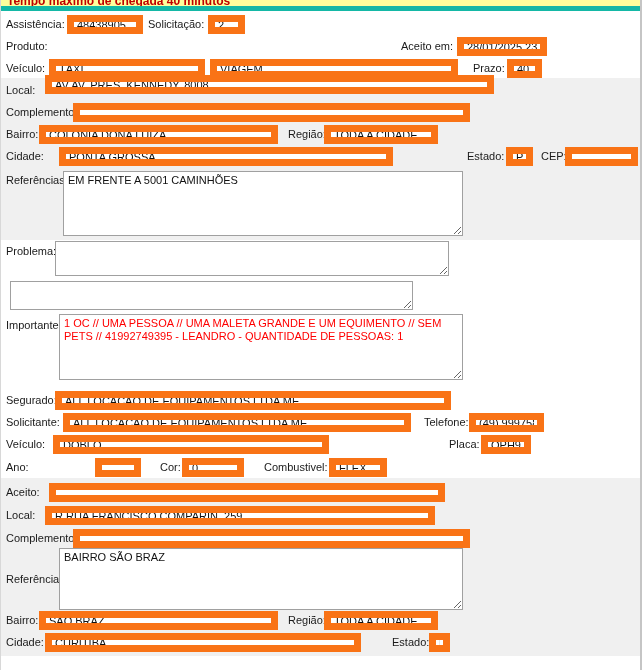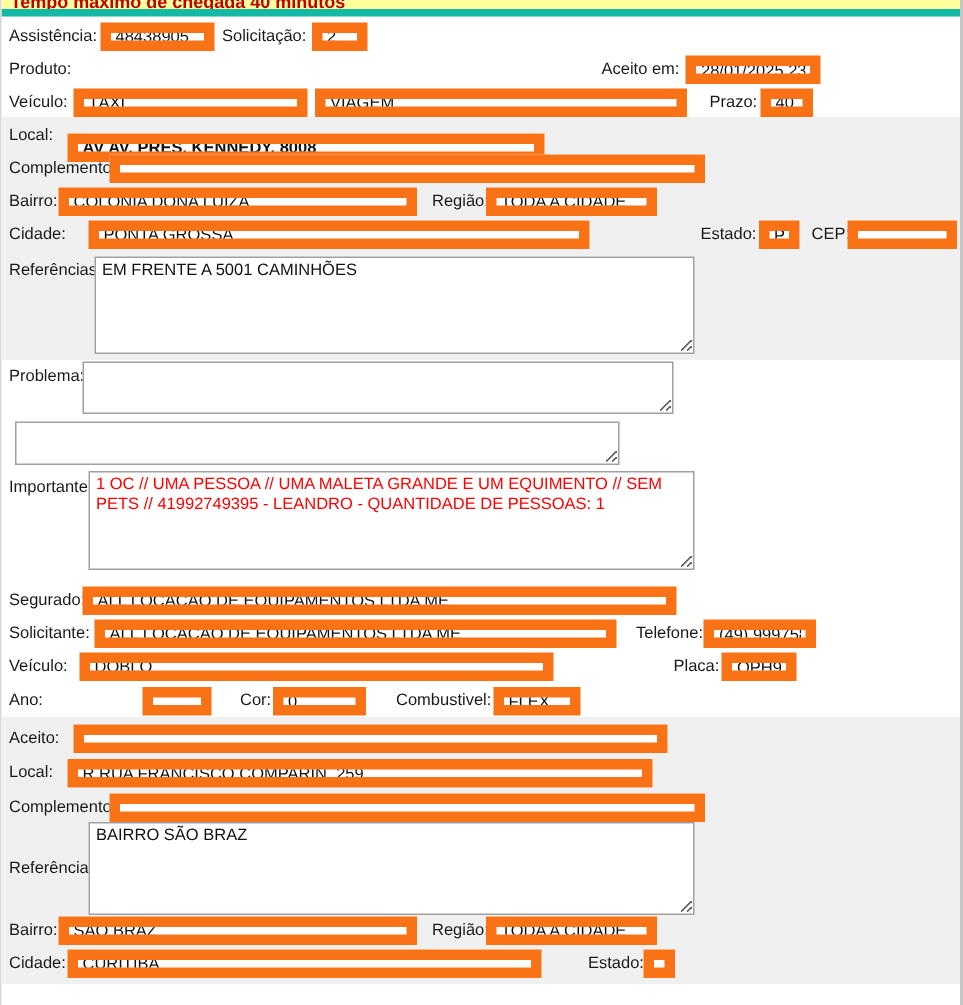--- a/index.html
+++ b/index.html
@@ -63,21 +63,21 @@
   <label class="lb" style="left:400px;top:37px">Aceito em:</label>
   <input class="fi" style="left: 456px; top: 37px; width: 90px;" value="28/01/2025 23:03">
 
   <label class="lb" style="left:5px;top:59px">Veículo:</label>
   <input class="fi" style="left: 48px; top: 59px; width: 156px;" value="TÁXI">
   <input class="fi" style="left: 209px; top: 59px; width: 248px;" value="VIAGEM">
   <label class="lb" style="left:472px;top:59px">Prazo:</label>
   <input class="fi" style="left: 506px; top: 59px; width: 35px;" value="40">
 
   <label class="lb" style="left:5px;top:81px">Local:</label>
-  <input class="fi" style="left: 44px; top: 89px; width: 318px; font-weight: bold;" value="AV AV. PRES. KENNEDY, 8008">
+  <input class="fi" style="left: 44px; top: 75px; width: 449px;" value="AV AV. PRES. KENNEDY, 8008">
 
   <label class="lb" style="left:5px;top:103px">Complemento:</label>
   <input class="fi" style="left: 72px; top: 103px; width: 397px;" value="">
 
   <label class="lb" style="left:5px;top:125px">Bairro:</label>
   <input class="fi" style="left: 38px; top: 125px; width: 239px;" value="COLONIA DONA LUIZA">
   <label class="lb" style="left:287px;top:125px">Região:</label>
   <input class="fi" style="left: 323px; top: 125px; width: 114px;" value="TODA A CIDADE">
 
   <label class="lb" style="left:5px;top:147px">Cidade:</label>
@@ -100,21 +100,21 @@
 
   <label class="lb" style="left:5px;top:391px">Segurado:</label>
   <input class="fi" style="left: 54px; top: 391px; width: 396px;" value="ALL LOCACAO DE EQUIPAMENTOS LTDA ME">
 
   <label class="lb" style="left:5px;top:413px">Solicitante:</label>
   <input class="fi" style="left: 62px; top: 413px; width: 348px;" value="ALL LOCACAO DE EQUIPAMENTOS LTDA ME">
   <label class="lb" style="left:423px;top:413px">Telefone:</label>
   <input class="fi" style="left: 468px; top: 413px; width: 75px;" value="(49) 999758182">
 
   <label class="lb" style="left:5px;top:435px">Veículo:</label>
-  <input class="fi" style="left: 52px; top: 435px; width: 316px;" value="DOBLO">
+  <input class="fi" style="left: 52px; top: 435px; width: 276px;" value="DOBLO">
   <label class="lb" style="left:448px;top:435px">Placa:</label>
   <input class="fi" style="left: 480px; top: 435px; width: 50px;" value="QPH9259">
 
   <label class="lb" style="left:5px;top:458px">Ano:</label>
   <input class="fi" style="left: 94px; top: 458px; width: 46px;" value="">
   <label class="lb" style="left:159px;top:458px">Cor:</label>
   <input class="fi" style="left: 181px; top: 458px; width: 62px;" value="0">
   <label class="lb" style="left:263px;top:458px">Combustivel:</label>
   <input class="fi" style="left: 328px; top: 458px; width: 58px;" value="FLEX">
 

